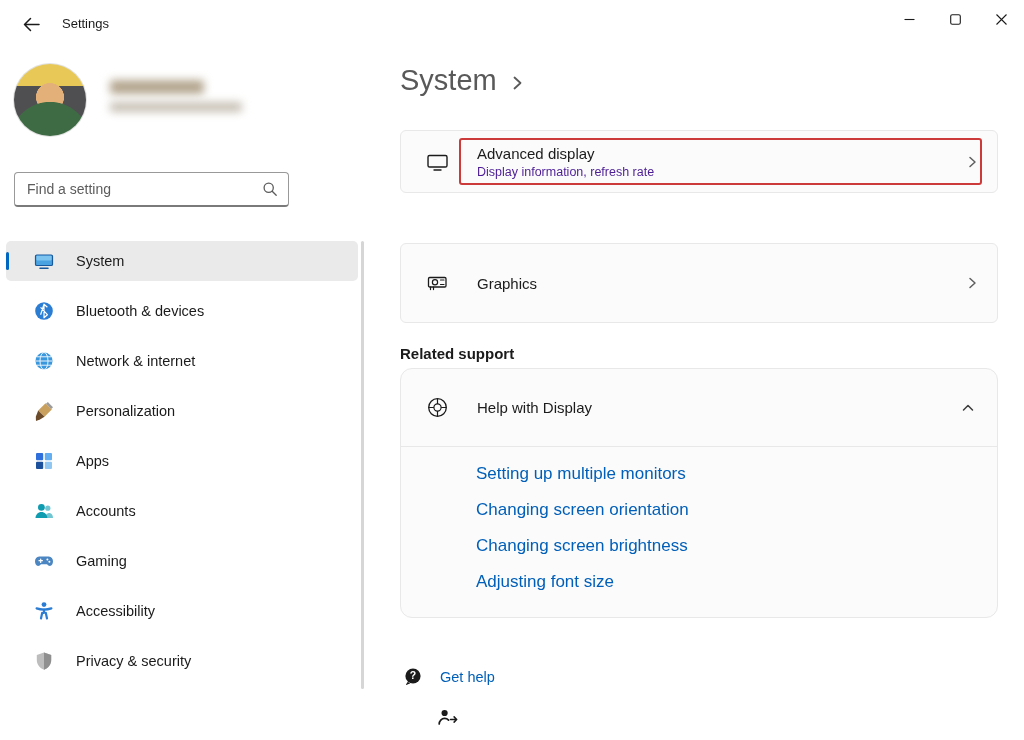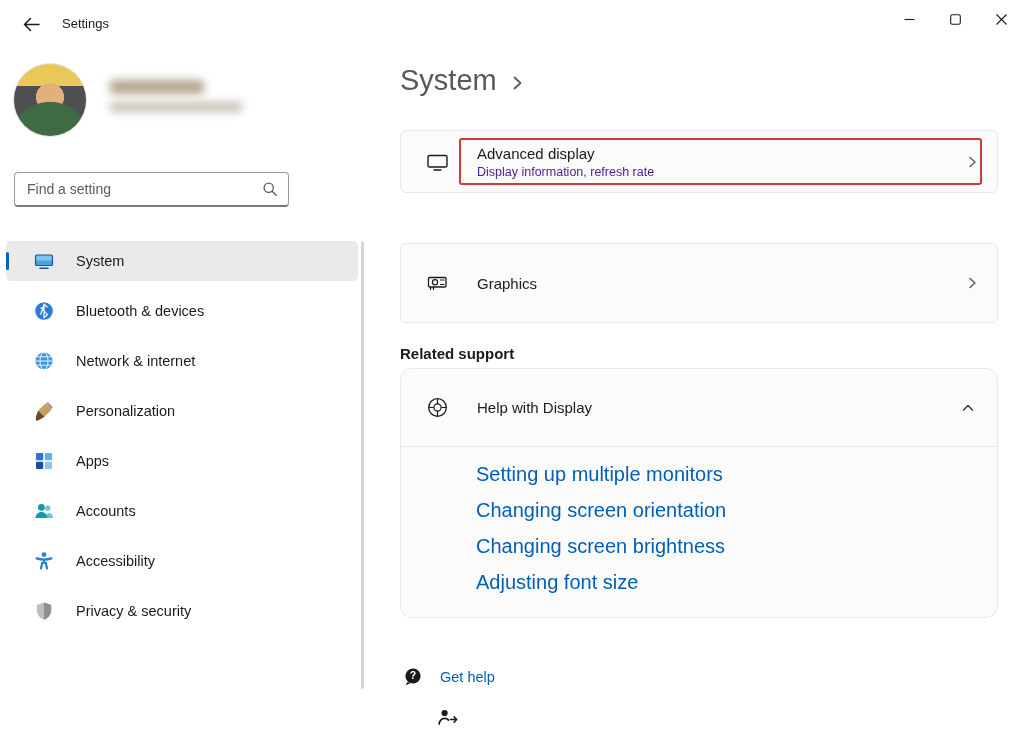--- a/index.html
+++ b/index.html
@@ -67,21 +67,21 @@
     border:2px solid #cd3a3a; border-radius:3px; pointer-events:none; }
 
   .section-heading { position:absolute; left:400px; top:345px; font-size:15px; font-weight:700; color:#1b1b1b; }
 
   .help-card { position:absolute; left:400px; top:368px; width:598px; background:#fbfbfb;
     border:1px solid #e8e8e8; border-radius:12px; overflow:hidden; }
   .help-header { height:78px; display:flex; align-items:center; padding:0 22px 0 24px;
     border-bottom:1px solid #e8e8e8; cursor:pointer; }
   .help-title { margin-left:28px; font-size:15px; color:#1b1b1b; }
   .help-links { padding:16px 0 24px 75px; display:flex; flex-direction:column; gap:14px; }
-  .help-link { font-size:20px; line-height:22px; color:#005fb8; cursor:pointer; width:max-content; }
+  .help-link { font-size:17px; line-height:22px; color:#005fb8; cursor:pointer; width:max-content; }
 
   .footer-link { position:absolute; left:402px; display:flex; align-items:center; gap:16px; cursor:pointer; }
   .footer-get-help { top:666px; }
   .footer-feedback { top:706px;flex-direction:column; }
   .footer-icon { width:22px; height:22px; display:flex; align-items:center; justify-content:center; }
   .footer-label { font-size:14.5px; color:#005fb8; }
 
   svg { display:block; }
 </style>
 </head>
@@ -195,20 +195,31 @@
             <path d="M10.6 17c.3-2.9 2.4-5.1 5-5.1 1.9 0 3.4 2.2 3.4 5.1z" fill="#6fc6d2"></path>
             <circle cx="7.4" cy="6.4" r="3.4" fill="#0f9bb0"></circle>
             <path d="M1.5 17c0-3.3 2.6-6 5.9-6s5.9 2.7 5.9 6z" fill="#0f9bb0"></path>
           </svg>
       </span>
       <span class="nav-label">Accounts</span>
     </div>
     <div class="nav-item">
       <span class="nav-icon">
         <svg width="20" height="20" viewBox="0 0 20 20">
+            <path d="M5.2 5.5h9.6c2.6 0 4.2 2.2 4.2 4.8 0 2.4-1.2 4.6-3.1 4.6-1.2 0-2-.7-2.8-1.7H6.9c-.8 1-1.6 1.7-2.8 1.7-1.9 0-3.1-2.2-3.1-4.6 0-2.6 1.6-4.8 4.2-4.8z" fill="#4b86c2"></path>
+            <path d="M5 9.7h3.4M6.7 8v3.4" stroke="#ffffff" stroke-width="1.2" stroke-linecap="round"></path>
+            <circle cx="13.4" cy="8.6" r="1" fill="#ffffff"></circle>
+            <circle cx="15.4" cy="10.8" r="1" fill="#ffffff"></circle>
+          </svg>
+      </span>
+      <span class="nav-label">Gaming</span>
+    </div>
+    <div class="nav-item">
+      <span class="nav-icon">
+        <svg width="20" height="20" viewBox="0 0 20 20">
             <circle cx="10" cy="3.6" r="2.4" fill="#2b7cd3"></circle>
             <path d="M2.6 7.4c2.4.8 4.9 1.2 7.4 1.2s5-.4 7.4-1.2" fill="none" stroke="#2b7cd3" stroke-width="2.2" stroke-linecap="round"></path>
             <path d="M10 8.6v3.2M8.2 11.8L7 17.4M11.8 11.8l1.2 5.6" fill="none" stroke="#2b7cd3" stroke-width="2.2" stroke-linecap="round"></path>
           </svg>
       </span>
       <span class="nav-label">Accessibility</span>
     </div>
     <div class="nav-item">
       <span class="nav-icon">
         <svg width="20" height="20" viewBox="0 0 20 20">

